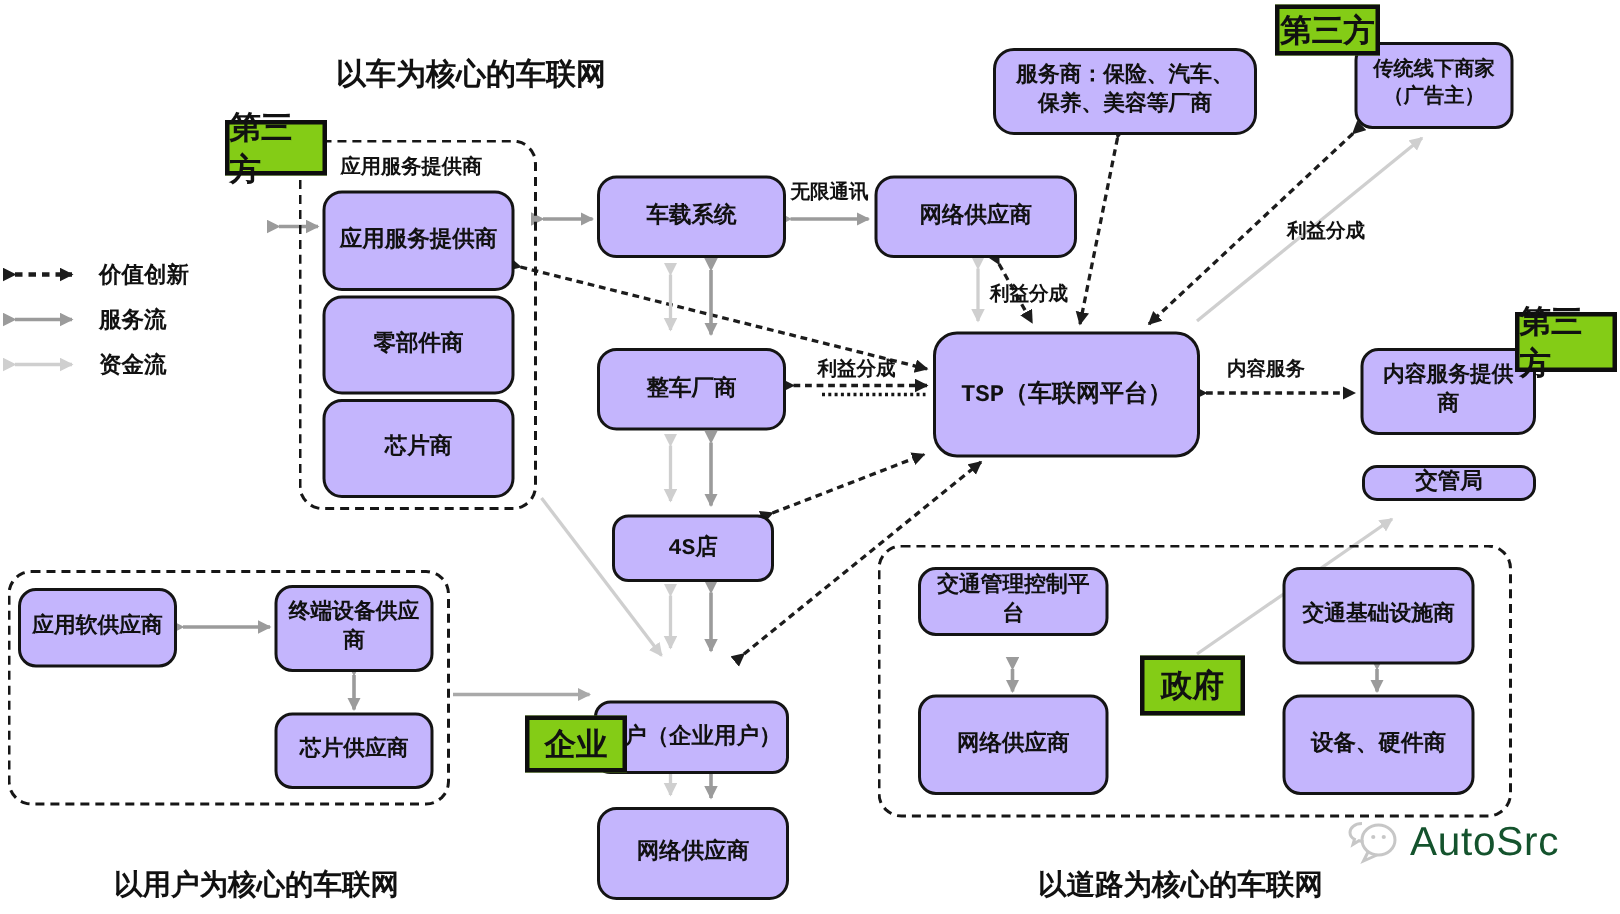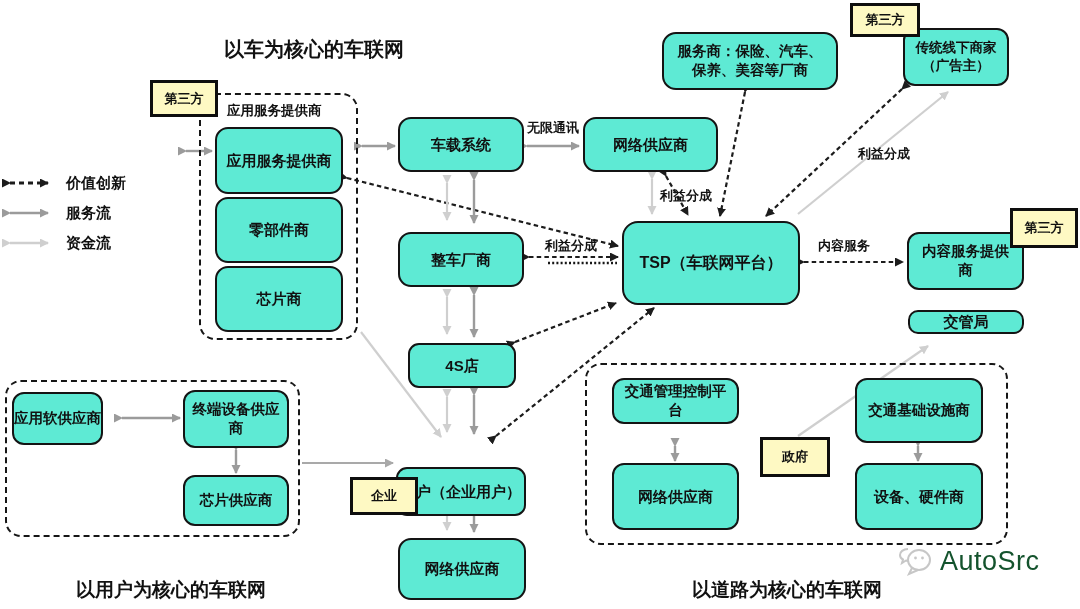--- a/index.html
+++ b/index.html
@@ -1,24 +1,24 @@
 <!DOCTYPE html>
 <html><head>
 <meta charset="utf-8">
 <style>
   html,body{margin:0;padding:0;background:#fff;}
   #stage{position:relative;width:1080px;height:609px;background:#ffffff;overflow:hidden;
          font-family:"Liberation Sans","DejaVu Sans",sans-serif;color:#111;}
   #connectors{position:absolute;left:0;top:0;width:1080px;height:609px;}
   .cluster{position:absolute;box-sizing:border-box;border:2.6px dashed #161616;border-radius:16px;}
-  .node{position:absolute;box-sizing:border-box;border:2.6px solid #141414;border-radius:13px;background:#5eead4;
+  .node{position:absolute;box-sizing:border-box;border:2.6px solid #141414;border-radius:13px;background:#c4b5fd;
         display:flex;align-items:center;justify-content:center;text-align:center;
-        font-weight:600;font-size:15px;line-height:1.3;padding:2px 7px;}
-  .badge{position:absolute;box-sizing:border-box;border:3.5px solid #0e0e0e;background:#fef9c3;
-         display:flex;align-items:center;justify-content:center;font-weight:700;font-size:13px;z-index:5;}
+        font-weight:600;font-size:15px;line-height:1.3;padding:2px 7px;font-family:Liberation Mono, monospace;}
+  .badge{position:absolute;box-sizing:border-box;border:3.5px solid #0e0e0e;background:#84cc16;
+         display:flex;align-items:center;justify-content:center;font-weight:700;font-size:21px;z-index:5;}
   .title{position:absolute;font-weight:700;white-space:nowrap;}
   .edge-label{position:absolute;font-size:13px;font-weight:600;white-space:nowrap;}
   .legend-label{position:absolute;font-size:15px;font-weight:600;white-space:nowrap;}
   .cluster-label{position:absolute;font-size:13.5px;font-weight:600;white-space:nowrap;}
   #logo{position:absolute;left:898px;top:545px;display:flex;align-items:center;gap:4px;z-index:6;}
   #logo .logo-text{font-size:27px;font-weight:400;color:#14532d;letter-spacing:.5px;}
 </style>
 </head>
 <body>
 
@@ -106,21 +106,21 @@
   <div class="node" style="left:662px;top:32px;width:176px;height:58px;border-radius:14px;font-size:14.5px;">服务商：保险、汽车、保养、美容等厂商</div>
   <div class="node" style="left:903px;top:28px;width:106px;height:58px;border-radius:12px;font-size:13.5px;">传统线下商家（广告主）</div>
   <div class="node" style="left:907px;top:232px;width:117px;height:58px;border-radius:12px;font-size:14.5px;">内容服务提供商</div>
   <div class="node" style="left:908px;top:310px;width:116px;height:24px;border-radius:10px;">交管局</div>
 
   <div class="node" style="left:612px;top:378px;width:127px;height:46px;border-radius:12px;font-size:14.5px;">交通管理控制平台</div>
   <div class="node" style="left:612px;top:463px;width:127px;height:67px;border-radius:12px;">网络供应商</div>
   <div class="node" style="left:855px;top:378px;width:128px;height:65px;border-radius:12px;font-size:14.5px;">交通基础设施商</div>
   <div class="node" style="left:855px;top:463px;width:128px;height:67px;border-radius:12px;">设备、硬件商</div>
 
-  <div class="node" style="left:12px;top:392px;width:91px;height:53px;border-radius:12px;font-size:14.5px;white-space:nowrap;">应用软供应商</div>
+  <div class="node" style="left:12px;top:392px;width:106px;height:53px;border-radius:12px;font-size:14.5px;white-space:nowrap;">应用软供应商</div>
   <div class="node" style="left:183px;top:390px;width:106px;height:58px;border-radius:12px;font-size:14.5px;">终端设备供应商</div>
   <div class="node" style="left:183px;top:475px;width:106px;height:51px;border-radius:12px;font-size:14.5px;">芯片供应商</div>
 
   <div class="badge" style="left:150px;top:80px;width:68px;height:37px;">第三方</div>
   <div class="badge" style="left:850px;top:3px;width:70px;height:34px;">第三方</div>
   <div class="badge" style="left:1010px;top:208px;width:68px;height:40px;">第三方</div>
   <div class="badge" style="left:350px;top:477px;width:68px;height:38px;">企业</div>
   <div class="badge" style="left:760px;top:437px;width:70px;height:40px;">政府</div>
 
   <div class="edge-label" style="left:527px;top:119px;">无限通讯</div>

